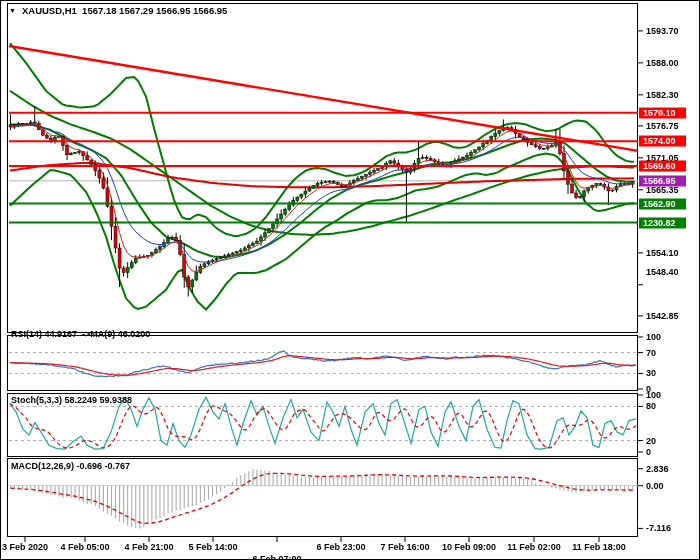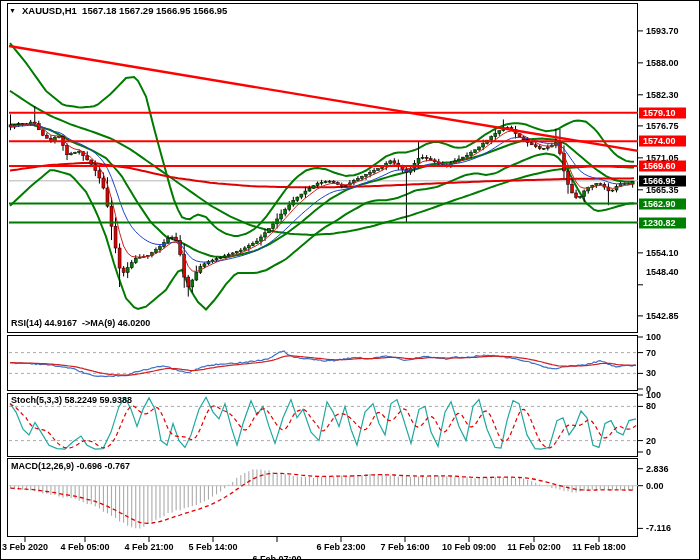--- a/index.html
+++ b/index.html
@@ -559,21 +559,21 @@
       <div class="axlab" style="left: 645px; top: 93.7973px;">1582.30</div>
       <div class="axlab" style="left: 645px; top: 124.904px;">1576.75</div>
       <div class="axlab" style="left: 645px; top: 156.851px;">1571.05</div>
       <div class="axlab" style="left: 645px; top: 188.798px;">1565.35</div>
       <div class="axlab" style="left: 645px; top: 251.852px;">1554.10</div>
       <div class="axlab" style="left: 645px; top: 271px;">1548.40</div>
       <div class="axlab" style="left: 645px; top: 314.905px;">1542.85</div>
       <div class="tag" style="top: 111.733px; background: rgb(255, 0, 0);">1579.10</div>
       <div class="tag" style="top: 140.317px; background: rgb(255, 0, 0);">1574.00</div>
       <div class="tag" style="top: 164.978px; background: rgb(255, 0, 0);">1569.60</div>
-      <div class="tag" style="top: 179.83px; background: #000000;">1566.95</div>
+      <div class="tag" style="top: 179.83px; background: #a21caf;">1566.95</div>
       <div class="tag" style="top: 202.53px; background: rgb(0, 128, 0);">1562.90</div>
       <div class="tag" style="top: 221.586px; background: rgb(0, 128, 0);">1230.82</div>
       <div class="axlab" style="left: 645px; top: 336px;">100</div>
       <div class="axlab" style="left: 645px; top: 351.6px;">70</div>
       <div class="axlab" style="left: 645px; top: 372.4px;">30</div>
       <div class="axlab" style="left: 645px; top: 388px;">0</div>
       <div class="axlab" style="left: 645px; top: 394px;">100</div>
       <div class="axlab" style="left: 645px; top: 405.4px;">80</div>
       <div class="axlab" style="left: 645px; top: 439.6px;">20</div>
       <div class="axlab" style="left: 645px; top: 451px;">0</div>
@@ -586,16 +586,16 @@
       <div class="tmlab" style="left: 212px; top: 541px; transform: translateX(-50%);">5 Feb 14:00</div>
       <div class="tmlab" style="left: 276px; top: 541px; transform: translateX(-50%); margin-top: 12px;">6 Feb 07:00</div>
       <div class="tmlab" style="left: 340px; top: 541px; transform: translateX(-50%);">6 Feb 23:00</div>
       <div class="tmlab" style="left: 404px; top: 541px; transform: translateX(-50%);">7 Feb 16:00</div>
       <div class="tmlab" style="left: 468px; top: 541px; transform: translateX(-50%);">10 Feb 09:00</div>
       <div class="tmlab" style="left: 533px; top: 541px; transform: translateX(-50%);">11 Feb 02:00</div>
       <div class="tmlab" style="left: 598px; top: 541px; transform: translateX(-50%);">11 Feb 18:00</div>
     </div>
 
   <div id="title"><span class="tri">▼</span><span>XAUUSD,H1  1567.18 1567.29 1566.95 1566.95</span></div>
-  <div class="indlab" style="left:10px;top:317px;">RSI(14) 44.9167  -&gt;MA(9) 46.0200</div>
+  <div class="indlab" style="left:10px;top:328px;">RSI(14) 44.9167  -&gt;MA(9) 46.0200</div>
   <div class="indlab" style="left:10px;top:394px;">Stoch(5,3,3) 58.2249 59.9388</div>
   <div class="indlab" style="left:10px;top:460px;">MACD(12,26,9) -0.696 -0.767</div>
 </div>
 
 </body></html>

